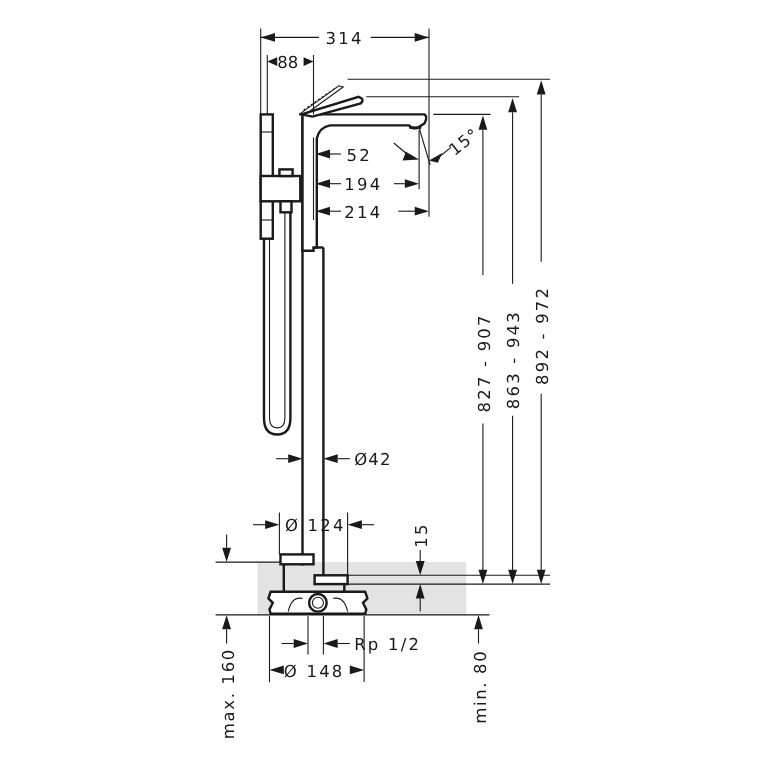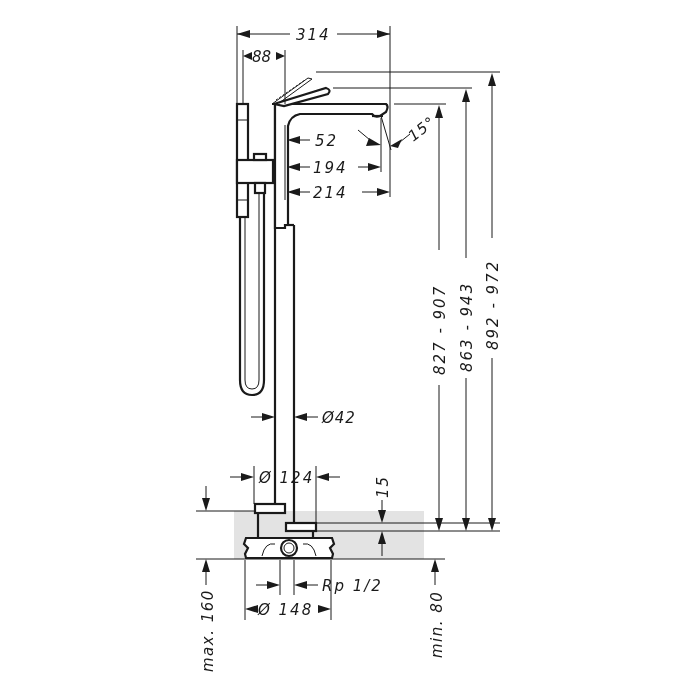--- a/index.html
+++ b/index.html
@@ -1,16 +1,16 @@
 <!DOCTYPE html>
 <html><head>
 <meta charset="utf-8">
 <style>
   html, body { margin:0; padding:0; background:#ffffff; }
-  #canvas { position:relative; width:692px; height:700px; background:#ffffff; overflow:hidden;font-style:italic; }
+  #canvas { position:relative; width:692px; height:700px; background:#ffffff; overflow:hidden; }
   svg { position:absolute; left:0; top:0; }
   .ln { stroke:#1a1a1a; stroke-width:1; fill:none; }
   .thick { stroke:#1a1a1a; stroke-width:2.2; fill:none; }
   .body { stroke:#1a1a1a; stroke-width:2.2; fill:#ffffff; }
   .arrow { fill:#1a1a1a; stroke:none; }
   .lbl { font-family:"DejaVu Sans", sans-serif; font-size:15px; fill:#1a1a1a; letter-spacing:2px; }
   .floor { fill:#e3e3e3; stroke:none; }
 </style>
 </head>
 <body>

